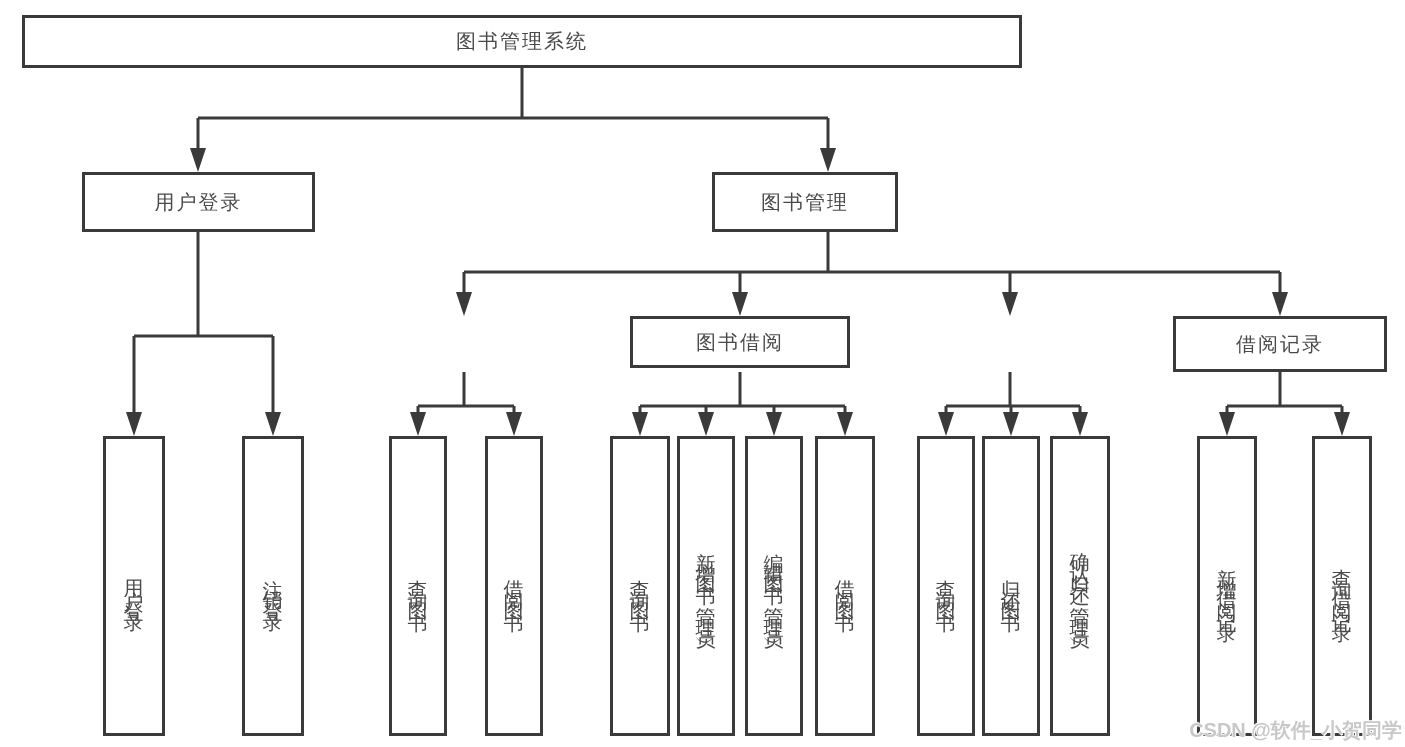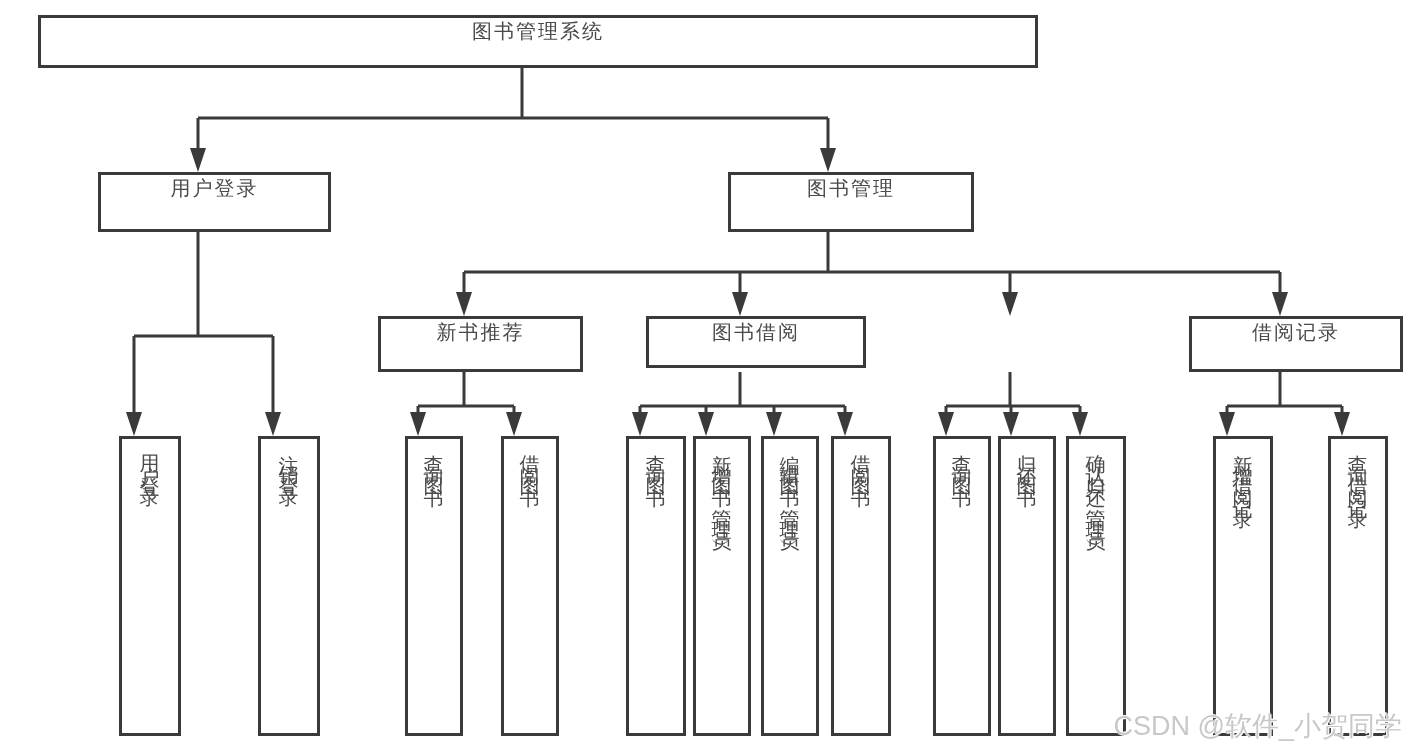--- a/index.html
+++ b/index.html
@@ -17,44 +17,44 @@
     overflow:hidden;
   }
   .connectors{position:absolute;left:0;top:0;width:1405px;height:747px;pointer-events:none;}
   .connectors path{stroke:var(--line);stroke-width:3;fill:none;}
   .connectors polygon{fill:var(--line);stroke:none;}
   .box{
     position:absolute;
     box-sizing:border-box;
     background:var(--fill);
     border:3px solid var(--line);
-    display:flex;justify-content:center;
+    display:flex;align-items:center;justify-content:center;
     color:var(--text);
-    margin-left:16px;
   }
   .box.h span{
     font-size:20px;
     letter-spacing:2px;
     white-space:nowrap;
   }
   .box.v span{
     writing-mode:vertical-rl;
     text-orientation:mixed;
     font-size:20px;
     letter-spacing:11px;
     line-height:1;
   }
   .watermark{
     position:absolute;
     right:3px;bottom:3px;
-    font-size:27px;
+    font-size:20px;
     color:var(--wm);
     text-shadow:0 0 2px #fff,1px 1px 0 #fff,-1px -1px 0 #fff;
     z-index:5;
     white-space:nowrap;
+    font-weight:bold;
   }
 </style>
 </head>
 <body>
 
 <div class="stage">
 
   <svg class="connectors" viewBox="0 0 1405 747">
 
     <g>
@@ -105,27 +105,24 @@
     </g>
   </svg>
 
   <div class="box h" style="left:22px;top:15px;width:1000px;height:53px">
     <span>图书管理系统</span>
   </div>
 
   <div class="box h" style="left:82px;top:172px;width:233px;height:60px">
     <span>用户登录</span>
   </div>
-  <div class="box h" style="left:712px;top:172px;width:246px;height:60px">
+  <div class="box h" style="left:712px;top:172px;width:186px;height:60px">
     <span>图书管理</span>
   </div>
 
-  <div class="box h" style="left:362px;top:316px;width:205px;height:56px">
-    <span>新书推荐</span>
-  </div>
   <div class="box h" style="left:630px;top:316px;width:220px;height:52px">
     <span>图书借阅</span>
   </div>
   <div class="box h" style="left:1173px;top:316px;width:214px;height:56px">
     <span>借阅记录</span>
   </div>
 
   <div class="box v" style="left:103px;top:436px;width:62px;height:300px">
     <span>用户登录</span>
   </div>

